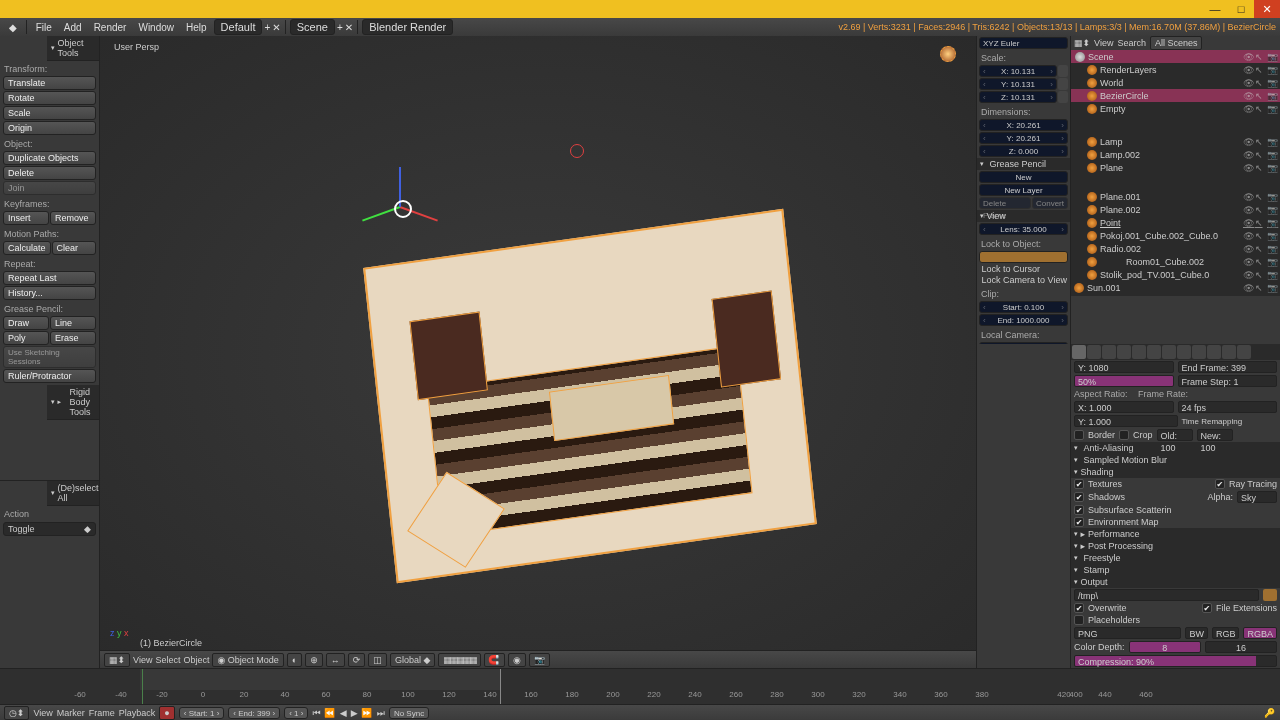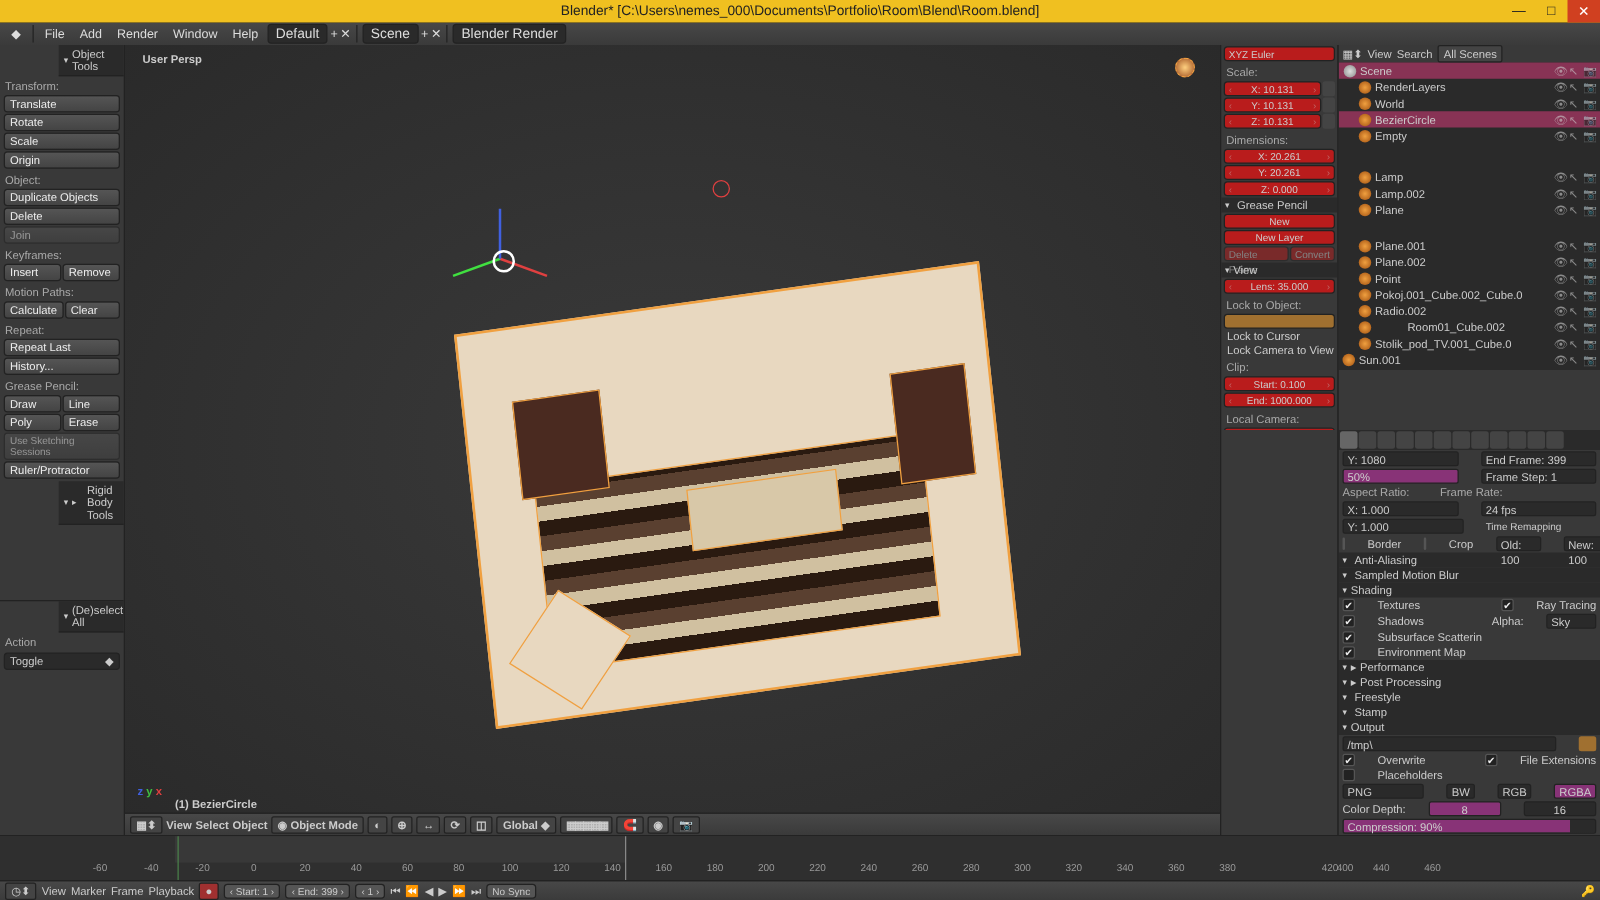--- a/index.html
+++ b/index.html
@@ -24,21 +24,21 @@
 
 .left-panel { width: 100px; background: #393939; border-right: 1px solid #222; overflow: hidden; font-size: 9px; }
 .panel-header { background: #2a2a2a; padding: 2px 4px; border-bottom: 1px solid #222; display: flex; align-items: center; gap: 3px; margin-left: 47px; }
 .panel-header::before { content: "▾"; font-size: 7px; }
 .section-label { color: #aaa; padding: 3px 4px 1px; font-size: 9px; }
 .tool-btn { background: linear-gradient(#555,#444); border: 1px solid #222; border-radius: 3px; margin: 1px 3px; padding: 1px 4px; font-size: 9px; color: #eee; display: block; }
 .tool-row { display: flex; margin: 1px 3px; gap: 1px; }
 .tool-row .tool-btn { margin: 0; flex: 1; }
 
 
-.viewport { flex: 1; background: #b91c1c; position: relative; overflow: hidden; font-weight: bold; }
+.viewport { flex: 1; background: #b91c1c; position: relative; overflow: hidden; }
 .viewport-inner { position: absolute; inset: 0; background: radial-gradient(ellipse at center, #3a3a3a, #2a2a2a); }
 .viewport-label { position: absolute; top: 6px; left: 14px; font-size: 9px; color: #ccc; }
 .viewport-bottom-label { position: absolute; bottom: 20px; left: 40px; font-size: 9px; color: #ccc; }
 .room { position: absolute; left: 280px; top: 200px; width: 420px; height: 320px; transform: skewY(-8deg) skewX(6deg); }
 .room-floor { position: absolute; inset: 0; background: #e8d8c0; border: 2px solid #f0a040; }
 .room-rug { position: absolute; left: 50px; top: 130px; right: 60px; bottom: 40px; background: repeating-linear-gradient(0deg, #2a1a10 0 12px, #d0c0a0 12px 24px, #5a4030 24px 36px); border: 1px solid #f0a040; }
 .furn { position: absolute; background: #4a2a20; border: 1px solid #f0a040; }
 .axis { position: absolute; left: 300px; top: 170px; width: 80px; height: 80px; }
 .axis-line { position: absolute; width: 40px; height: 2px; transform-origin: left center; }
 
@@ -56,29 +56,29 @@
 .outliner-row .toggles span { width: 10px; height: 10px; }
 .dot-obj { background: radial-gradient(circle,#f0a040,#a05010); border-radius: 50%; }
 .dot-scene { background: radial-gradient(circle,#ddd,#888); border-radius: 50%; }
 
 .properties { flex: 1; background: #393939; overflow: hidden; }
 .prop-tabs { height: 16px; background: #2a2a2a; display: flex; gap: 1px; padding: 1px; }
 .prop-tab { width: 14px; height: 14px; background: #444; border-radius: 2px; }
 .prop-tab.active { background: #666; }
 .prop-panel-hd { background: #2a2a2a; padding: 1px 3px; display: flex; align-items: center; gap: 3px; font-size: 9px; }
 .prop-panel-hd::before { content: "▾"; font-size: 7px; }
-.prop-row { display: flex; align-items: center; padding: 1px 3px; gap: 18px; font-size: 9px; }
+.prop-row { display: flex; align-items: center; padding: 1px 3px; gap: 4px; font-size: 9px; }
 .prop-row .lbl { flex: 0 0 60px; color: #aaa; }
 .prop-row .field { flex: 1; background: #2a2a2a; border: 1px solid #222; border-radius: 2px; padding: 0 3px; height: 12px; line-height: 12px; }
 .prop-row .checkbox { width: 10px; height: 10px; background: #222; border: 1px solid #555; border-radius: 2px; display: inline-flex; align-items: center; justify-content: center; font-size: 8px; }
 .prop-row .checkbox.on::before { content: "✔"; color: #eee; }
 
 
 .n-row { display: flex; align-items: center; margin: 1px 2px; }
-.n-field { flex: 1; background: #b91c1c; border: 1px solid #222; border-radius: 3px; height: 12px; font-size: 8px; padding: 0 3px; line-height: 12px; display: flex; justify-content: space-between; }
+.n-field { flex: 1; background: #0f172a; border: 1px solid #222; border-radius: 3px; height: 12px; font-size: 8px; padding: 0 3px; line-height: 12px; display: flex; justify-content: space-between; }
 .n-field .arr { opacity: 0.4; }
 .n-lock { width: 10px; height: 12px; background: #444; margin-left: 1px; border-radius: 2px; }
 .n-section { background: #2a2a2a; padding: 1px 3px; margin: 1px 0; display: flex; align-items: center; gap: 3px; }
 .n-section::before { content: "▾"; font-size: 7px; }
 
 
 .view-header { height: 18px; background: linear-gradient(#484848,#3a3a3a); border-top: 1px solid #222; display: flex; align-items: center; padding: 0 4px; gap: 3px; font-size: 9px; position: absolute; bottom: 0; left: 0; right: 0; }
 .vh-btn { background: #444; border: 1px solid #222; border-radius: 2px; padding: 0 4px; height: 14px; line-height: 12px; }
 
 
@@ -94,21 +94,20 @@
 
 .left-lower { border-top: 1px solid #222; margin-top: 60px; }
 .combo { background: #2a2a2a; border: 1px solid #222; border-radius: 3px; margin: 2px 3px; padding: 1px 4px; font-size: 9px; display: flex; justify-content: space-between; }
 
 .right-lower { flex: 1; display: flex; }
 </style>
 </head>
 <body>
 
 <div class="titlebar">
-  <span>Blender* [C:\Users\nemes_000\Documents\Portfolio\Room\Blend\Room.blend]</span>
   <div class="controls">
     <span>—</span>
     <span>□</span>
     <span class="close">✕</span>
   </div>
 </div>
 
 <div class="menubar">
   <span class="item">◆</span>
   <span class="sep"></span>
@@ -119,20 +118,21 @@
   <span class="item">Help</span>
   <span class="dropdown">Default</span>
   <span>+</span>
   <span>✕</span>
   <span class="sep"></span>
   <span class="dropdown">Scene</span>
   <span>+</span>
   <span>✕</span>
   <span class="sep"></span>
   <span class="dropdown">Blender Render</span>
+  <span class="info">v2.69 | Verts:3231 | Faces:2946 | Tris:6242 | Objects:13/13 | Lamps:3/3 | Mem:16.70M (37.86M) | BezierCircle</span>
 </div>
 
 <div class="main">
 
   <div class="left-panel">
     <div class="panel-header">Object Tools</div>
     <div class="section-label">Transform:</div>
     <div class="tool-btn">Translate</div>
     <div class="tool-btn">Rotate</div>
     <div class="tool-btn">Scale</div>
@@ -416,21 +416,21 @@
               </div>
               <div class="outliner-row" style="padding-left: 16px;">
                 <span class="icon dot-obj"></span>
                 <span>Plane.002</span>
                 <span class="toggles">
                   <span>👁</span>
                   <span>↖</span>
                   <span>📷</span>
                 </span>
               </div>
-              <div class="outliner-row" style="padding-left: 16px;">
+              <div class="outliner-row" style="padding-left: 16px; text-decoration: underline;">
                 <span class="icon dot-obj"></span>
                 <span>Point</span>
                 <span class="toggles">
                   <span>👁</span>
                   <span>↖</span>
                   <span>📷</span>
                 </span>
               </div>
               <div class="outliner-row" style="padding-left: 16px;">
                 <span class="icon dot-obj"></span>

